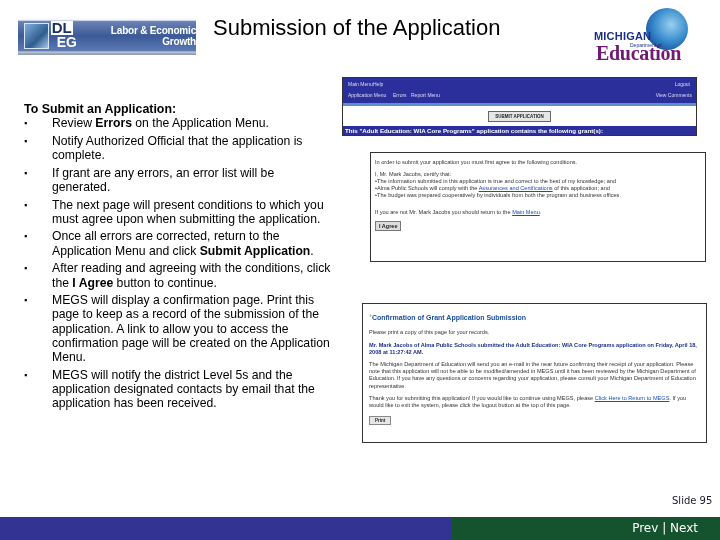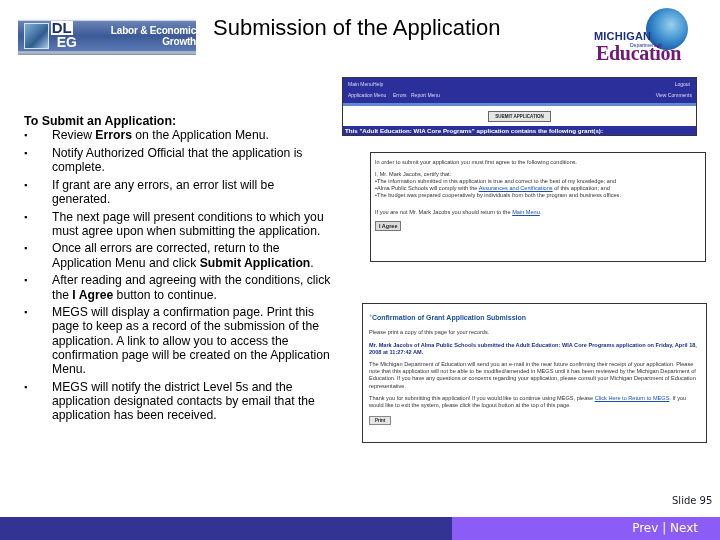--- a/index.html
+++ b/index.html
@@ -19,21 +19,21 @@
   .slide-title { position: absolute; left: 213px; top: 15px; font: 22px "Liberation Sans", sans-serif; color: #000; }
 
   .logo-mde { position: absolute; left: 590px; top: 6px; width: 118px; height: 56px; }
   .mde-circle { position: absolute; left: 56px; top: 2px; width: 42px; height: 42px; border-radius: 50%;
     background: radial-gradient(circle at 60% 40%, #9ad0ee 0%, #3c8fcf 45%, #1a5aa8 75%, #ffffff 78%); }
   .mde-michigan { position: absolute; left: 4px; top: 24px; font: bold 11px "Liberation Sans", sans-serif; color: #1b2f8a; letter-spacing: 0.2px; }
   .mde-dept { position: absolute; left: 40px; top: 36px; font: 5px "Liberation Sans", sans-serif; color: #1b2f8a; }
   .mde-education { position: absolute; left: 6px; top: 36px; font: bold 20px "Liberation Serif", serif; color: #701a75; letter-spacing: -0.3px; }
 
   
-  .instructions { position: absolute; left: 24px; top: 114px; width: 310px; font: 12.2px "Liberation Sans", sans-serif; line-height: 14.2px; }
+  .instructions { position: absolute; left: 24px; top: 102px; width: 310px; font: 12.2px "Liberation Sans", sans-serif; line-height: 14.2px; }
   .instructions h2 { font: bold 12.4px "Liberation Sans", sans-serif; margin-bottom: 0px; }
   .instructions ul { list-style: none; }
   .instructions li { position: relative; padding-left: 28px; margin-bottom: 3.5px; }
   .instructions li::before { content: "\25AA"; position: absolute; left: 0px; top: 0px; font-size: 9px; }
   .instructions b { font-weight: bold; }
 
   
   .shot1 { position: absolute; left: 342px; top: 77px; width: 355px; height: 59px; border: 1px solid #333; background: #fff; overflow: hidden; }
   .s1-nav { background: #2b2f9c; height: 25px; position: relative; }
   .s1-nav span { position: absolute; font: 5px "Liberation Sans", sans-serif; color: #dde; }
@@ -55,21 +55,21 @@
   .s3-title { font: bold 7px "Liberation Sans", sans-serif; color: #1a4f9c; margin-top: 4px; margin-bottom: 8px; }
   .s3-title sup { font-size: 5px; color: #7aa; }
   .shot3 p { margin-bottom: 5px; }
   .s3-blue { color: #1b2f8a; font-weight: bold; }
   .shot3 .lnk { color: #1a4fb0; text-decoration: underline; }
   .s3-btn { display: inline-block; font: bold 4.5px "Liberation Sans", sans-serif; padding: 1px 5px; border: 1px solid #888; background: #e6e6e6; color: #222; margin-top: 2px; }
 
   
   .slide-num { position: absolute; left: 672px; top: 495px; font: 10px "DejaVu Sans", sans-serif; color: #1a1a2e; }
   .footer-left { position: absolute; left: 0; top: 517px; width: 452px; height: 23px; background: #333394; }
-  .footer-right { position: absolute; left: 452px; top: 517px; width: 268px; height: 23px; background: #8b5cf6; }
+  .footer-right { position: absolute; left: 452px; top: 517px; width: 268px; height: 23px; background: #14532d; }
   .footer-nav { position: absolute; right: 22px; top: 4px; font: 12px "DejaVu Sans", sans-serif; color: #ffffff; }
   .footer-nav span { cursor: pointer; }
 </style>
 </head>
 <body>
 
 <div class="logo-dleg">
   <div class="logo-map"></div>
   <div class="logo-dl">
     <span class="dl">DL</span>

